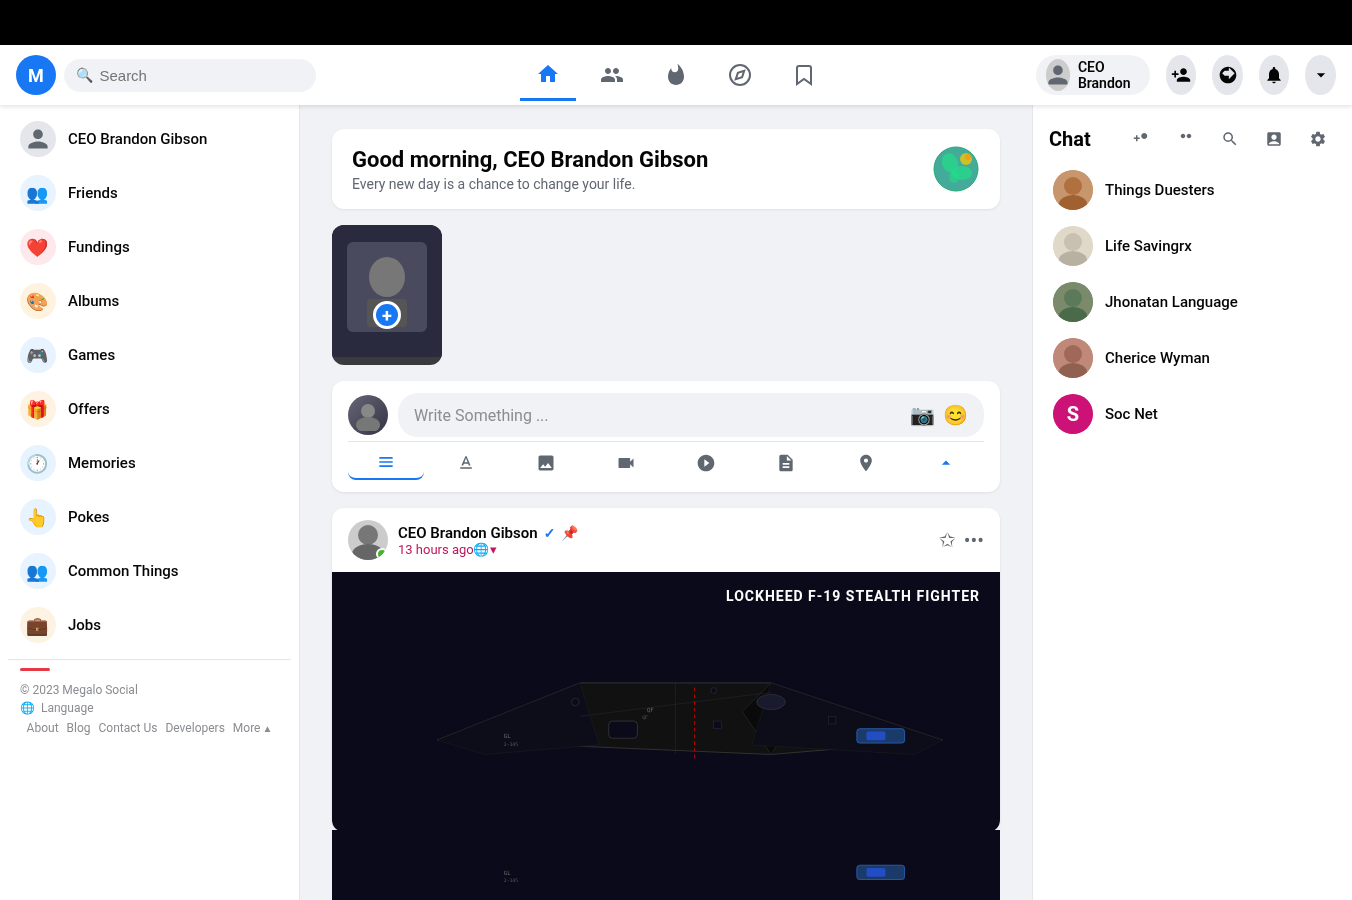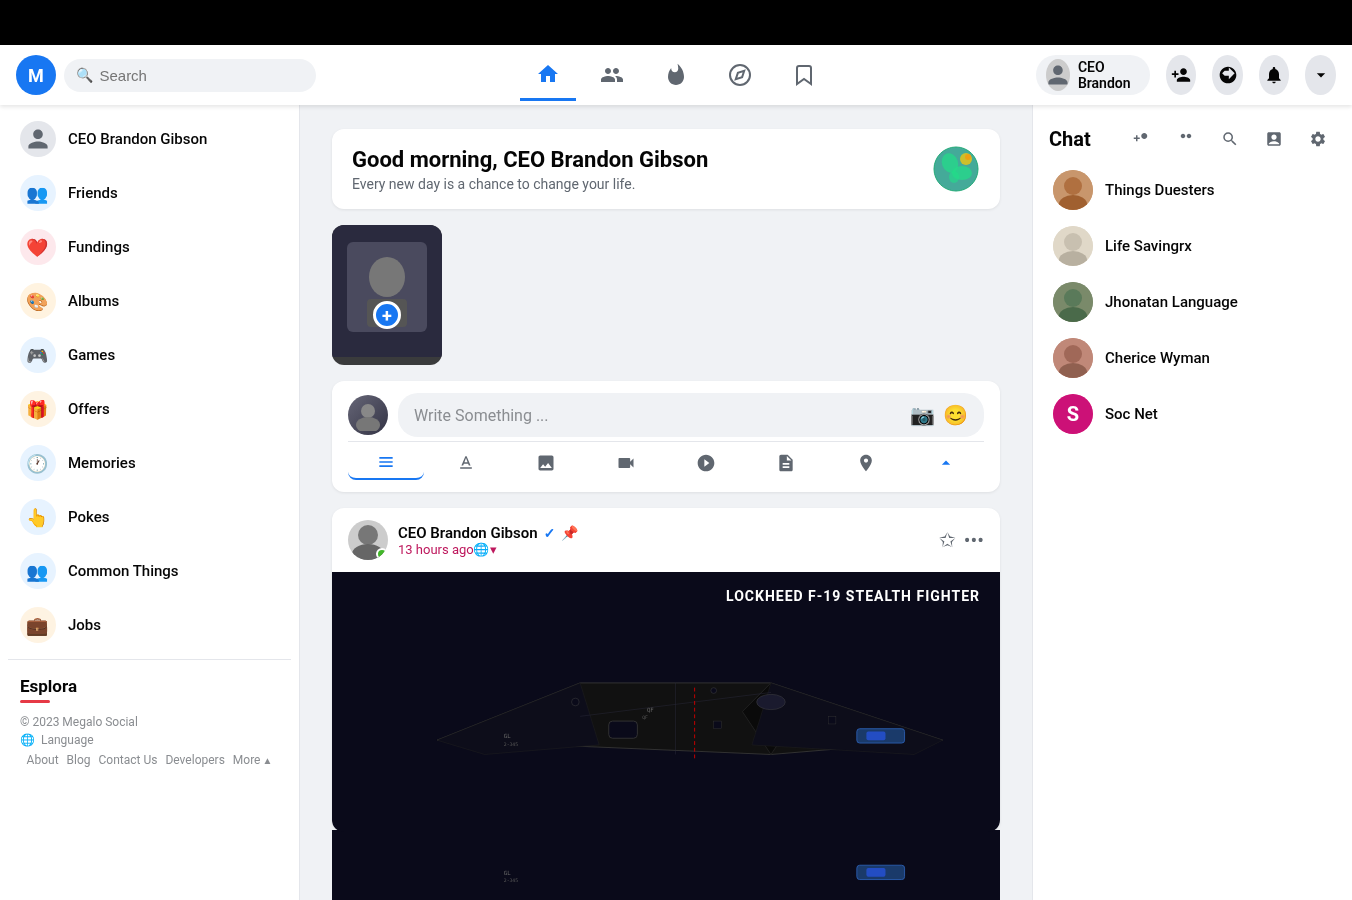--- a/index.html
+++ b/index.html
@@ -352,21 +352,20 @@
       <span class="sidebar-label">Common Things</span>
     </div>
 
     <div class="sidebar-item">
       <div class="sidebar-icon" style="background:#fef3e2;">💼</div>
       <span class="sidebar-label">Jobs</span>
     </div>
 
     <div class="sidebar-divider"></div>
 
-    <div class="sidebar-section-title">Esplora</div>
     <div class="esplora-line"></div>
 
     <div class="footer-links">
       <div class="footer-copyright">© 2023 Megalo Social</div>
       <div style="display:flex; align-items:center; gap:6px; margin-bottom:6px;">
         <span style="font-size:12px;color:#8a8d91;">🌐</span>
         <span class="footer-link">Language</span>
       </div>
       <div class="footer-link-row">
         <span class="footer-link">About</span>

